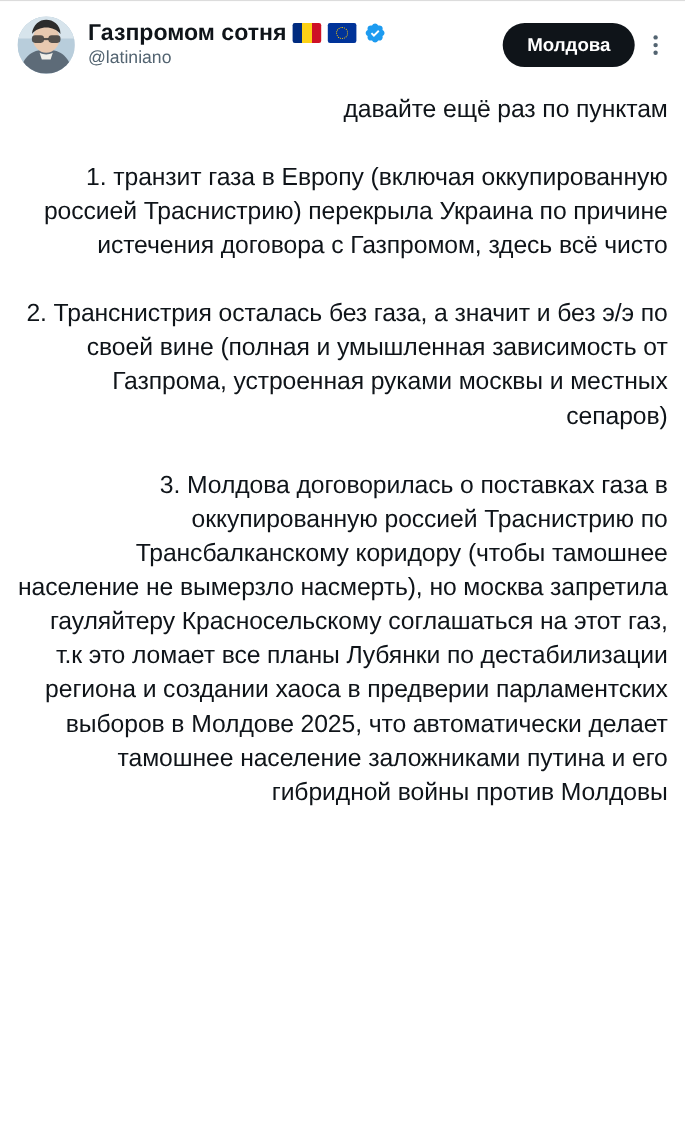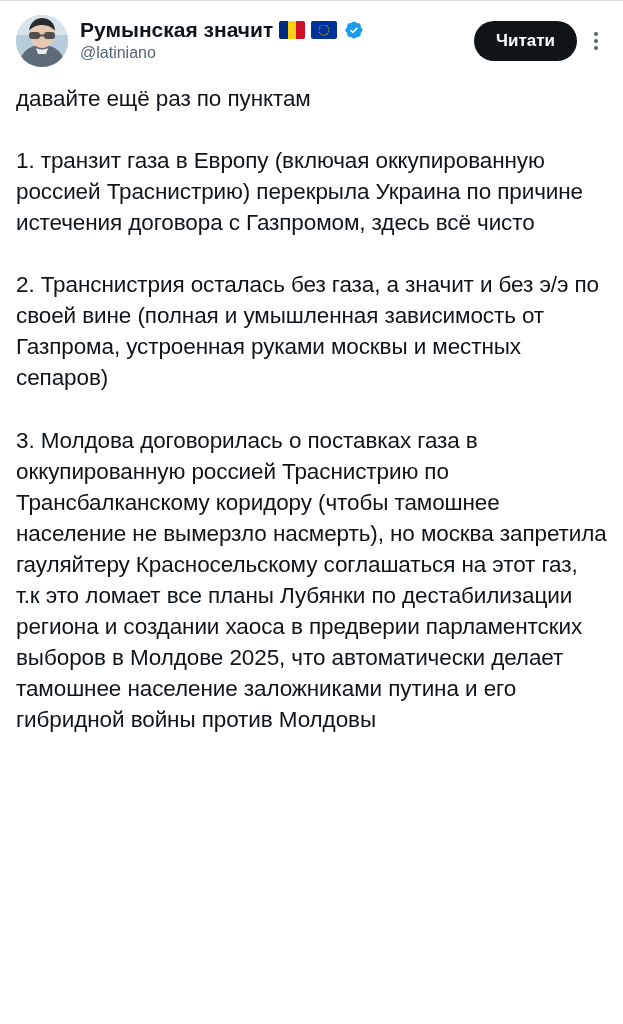--- a/index.html
+++ b/index.html
@@ -159,20 +159,21 @@
   }
 
   .tweet-body {
     margin-top: 16px;
     font-size: 22.5px;
     line-height: 1.38;
     color: #0f1419;
     letter-spacing: -0.1px;
     white-space: pre-wrap;
     word-wrap: break-word;
+    text-align: right;
   }
 </style>
 </head>
 <body>
 
 <div class="top-rule"></div>
 
 <article class="tweet">
 
   <header class="tweet-header">
@@ -186,35 +187,35 @@
         <path d="M13 16c1-9 7-13 13-13s13 4 13 13c-3-4-8-6-13-6s-10 2-13 6z" fill="#2c2c2c"></path>
         <rect x="13" y="17" width="11" height="7" rx="3" fill="#3a3a3a" opacity="0.85"></rect>
         <rect x="28" y="17" width="11" height="7" rx="3" fill="#3a3a3a" opacity="0.85"></rect>
         <rect x="23.5" y="19.5" width="5" height="2" fill="#3a3a3a" opacity="0.85"></rect>
         <path d="M20 33c4 2 8 2 12 0l-2 6h-8z" fill="#f0efe9"></path>
       </svg>
     </div>
 
     <div class="identity">
       <div class="name-row">
-        <span class="display-name">Румынская значит</span>
+        <span class="display-name">Газпромом сотня</span>
         <span class="flag-ro"></span>
         <span class="flag-eu"></span>
         <span class="verified">
           <svg viewBox="0 0 24 24" width="20" height="20" aria-hidden="true">
             <path fill="#1d9bf0" d="M22.25 12c0-1.43-.88-2.67-2.19-3.34.46-1.39.2-2.9-.81-3.91s-2.52-1.27-3.91-.81C14.67 2.63 13.43 1.75 12 1.75s-2.67.88-3.34 2.19c-1.39-.46-2.9-.2-3.91.81s-1.26 2.52-.8 3.91c-1.32.67-2.2 1.91-2.2 3.34s.88 2.67 2.19 3.34c-.46 1.39-.2 2.9.81 3.91s2.52 1.26 3.91.8c.67 1.31 1.91 2.19 3.34 2.19s2.67-.88 3.34-2.19c1.39.46 2.9.2 3.91-.81s1.27-2.52.81-3.91c1.31-.67 2.19-1.91 2.19-3.34z"></path>
             <path fill="#ffffff" d="M10.69 16.27l-3.4-3.39 1.42-1.42 1.98 1.98 4.62-4.62 1.42 1.42z"></path>
           </svg>
         </span>
       </div>
       <div class="handle">@latiniano</div>
     </div>
 
     <div class="header-actions">
-      <button class="read-button">Читати</button>
+      <button class="read-button">Молдова</button>
       <button class="more-button">
         <i></i>
         <i></i>
         <i></i>
       </button>
     </div>
 
   </header>
 
   <div class="tweet-body">давайте ещё раз по пунктам

